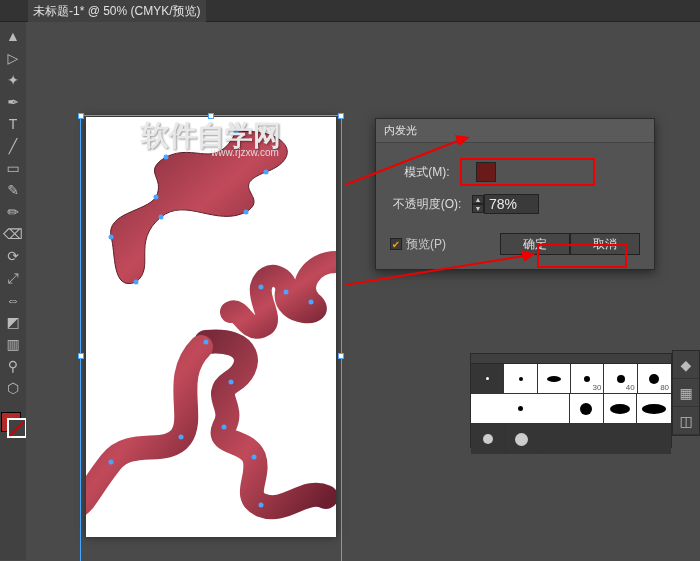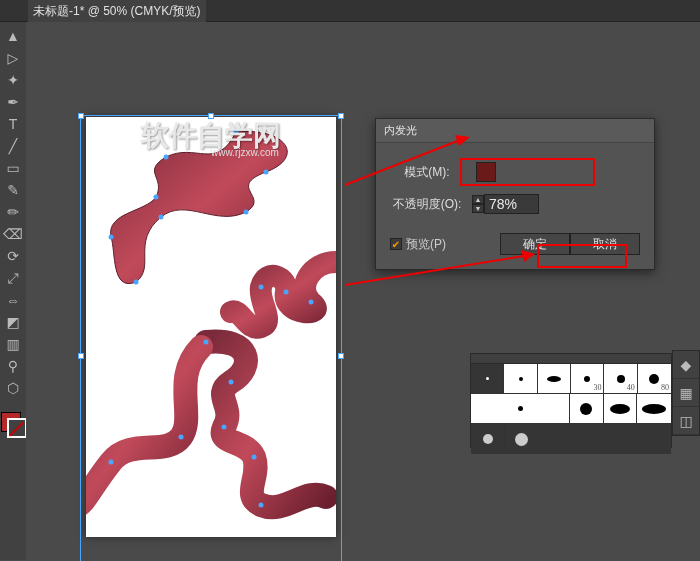--- a/index.html
+++ b/index.html
@@ -42,21 +42,21 @@
 .radio { display: flex; align-items: center; gap: 4px; cursor: pointer; }
 .radio-dot { width: 12px; height: 12px; border-radius: 50%; border: 1px solid #999; display: inline-flex; align-items: center; justify-content: center; }
 .radio-dot.checked::after { content: ''; width: 6px; height: 6px; border-radius: 50%; background: #ddd; }
 .bottom-row { display: flex; align-items: center; justify-content: space-between; padding-top: 8px; }
 .checkbox { display: flex; align-items: center; gap: 4px; cursor: pointer; }
 .check { width: 12px; height: 12px; background: #3a3a3a; border: 1px solid #222; display: inline-flex; align-items: center; justify-content: center; color: #f90; font-size: 10px; }
 .btn { width: 70px; height: 22px; background: #464646; border: 1px solid #222; color: #e0e0e0; cursor: pointer; font-size: 12px; }
 .ann1 { position: absolute; border: 2px solid #e00; z-index: 12; pointer-events: none; }
 .arrow-svg { position: absolute; z-index: 11; pointer-events: none; }
 
-.brush-panel { position: absolute; left: 470px; top: 353px; width: 202px; height: 95px; background: #4a4a4a; border: 1px solid #2a2a2a; z-index: 8; font-family: Liberation Serif, serif; }
+.brush-panel { position: absolute; left: 470px; top: 353px; width: 202px; height: 95px; background: #4a4a4a; border: 1px solid #2a2a2a; z-index: 8; }
 .brush-panel-header { height: 10px; background: #3f3f3f; border-bottom: 1px solid #2a2a2a; }
 .brush-row { display: flex; height: 30px; border-bottom: 1px solid #333; }
 .brush-cell { width: 34px; border-right: 1px solid #333; background: #fff; display: flex; align-items: center; justify-content: center; position: relative; }
 .bc-dark { background: #353535; }
 .ellipse { background: #000; border-radius: 50%; }
 .brush-num { position: absolute; bottom: 1px; right: 2px; font-size: 8px; color: #555; }
 .panel-tabs { position: absolute; right: 0; top: 350px; width: 28px; background: #414141; border: 1px solid #2a2a2a; display: flex; flex-direction: column; z-index: 8; }
 .panel-tab { height: 28px; display: flex; align-items: center; justify-content: center; color: #bbb; font-size: 14px; border-bottom: 1px solid #333; }
 </style>
 </head>

